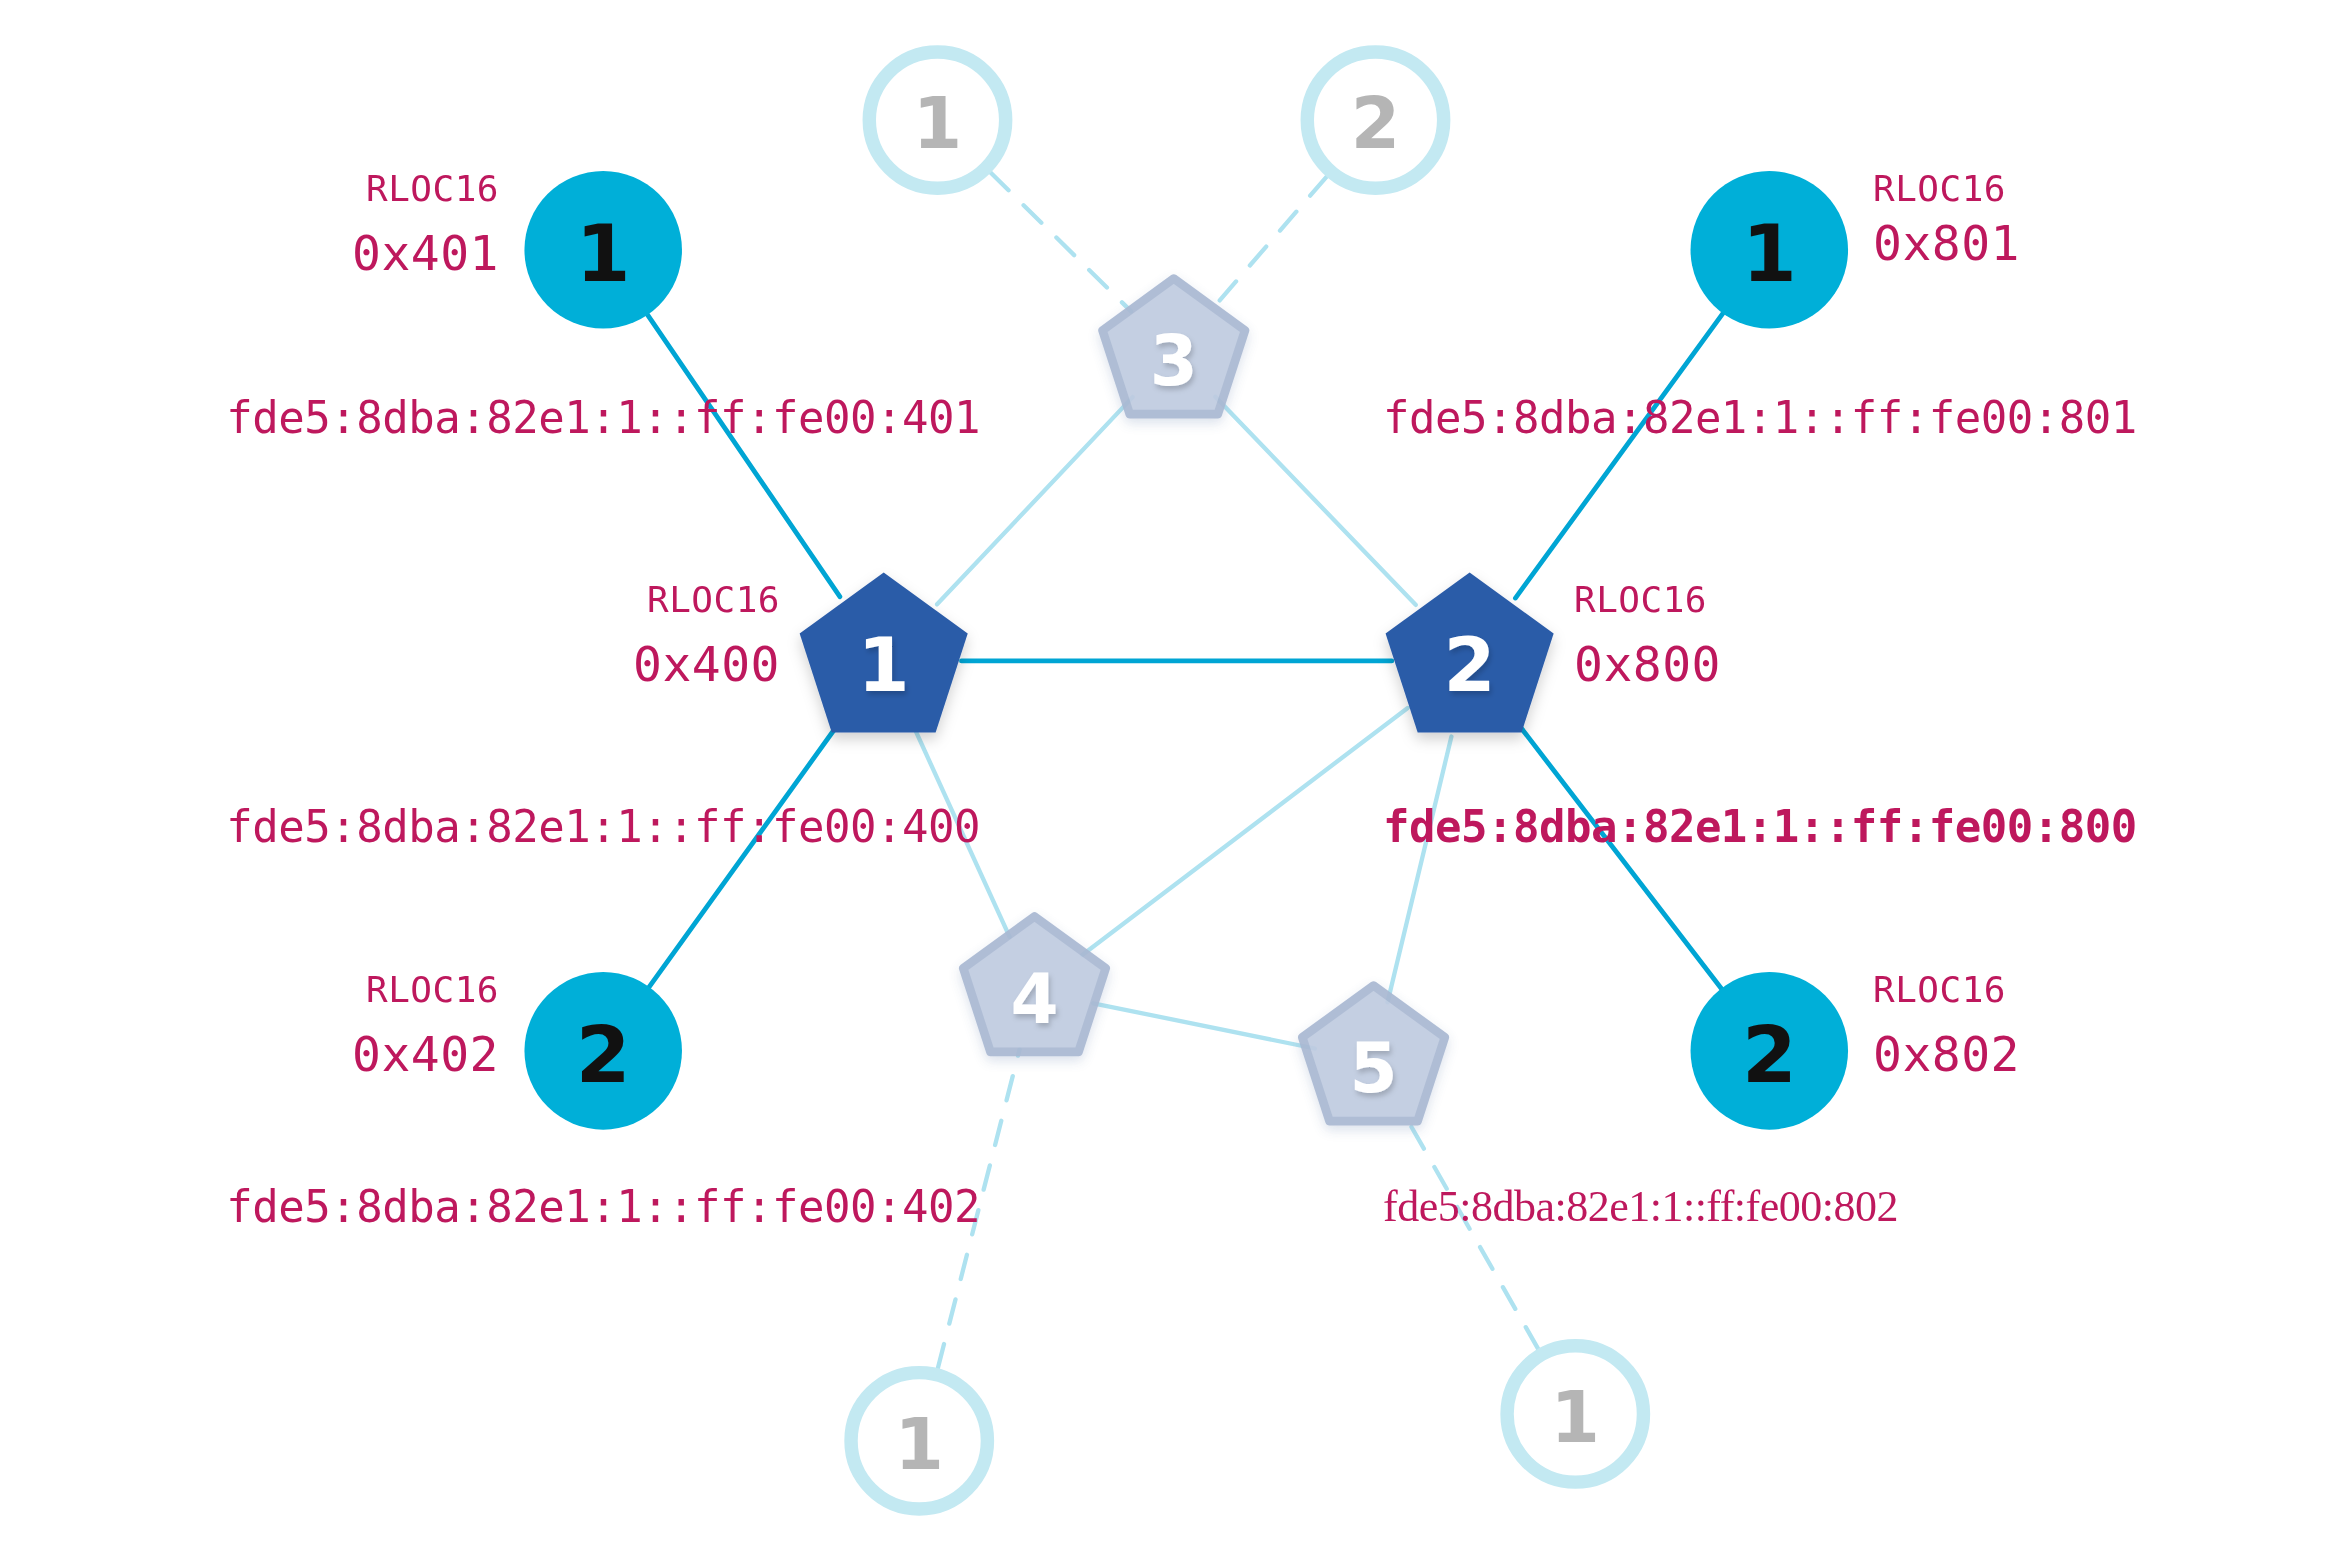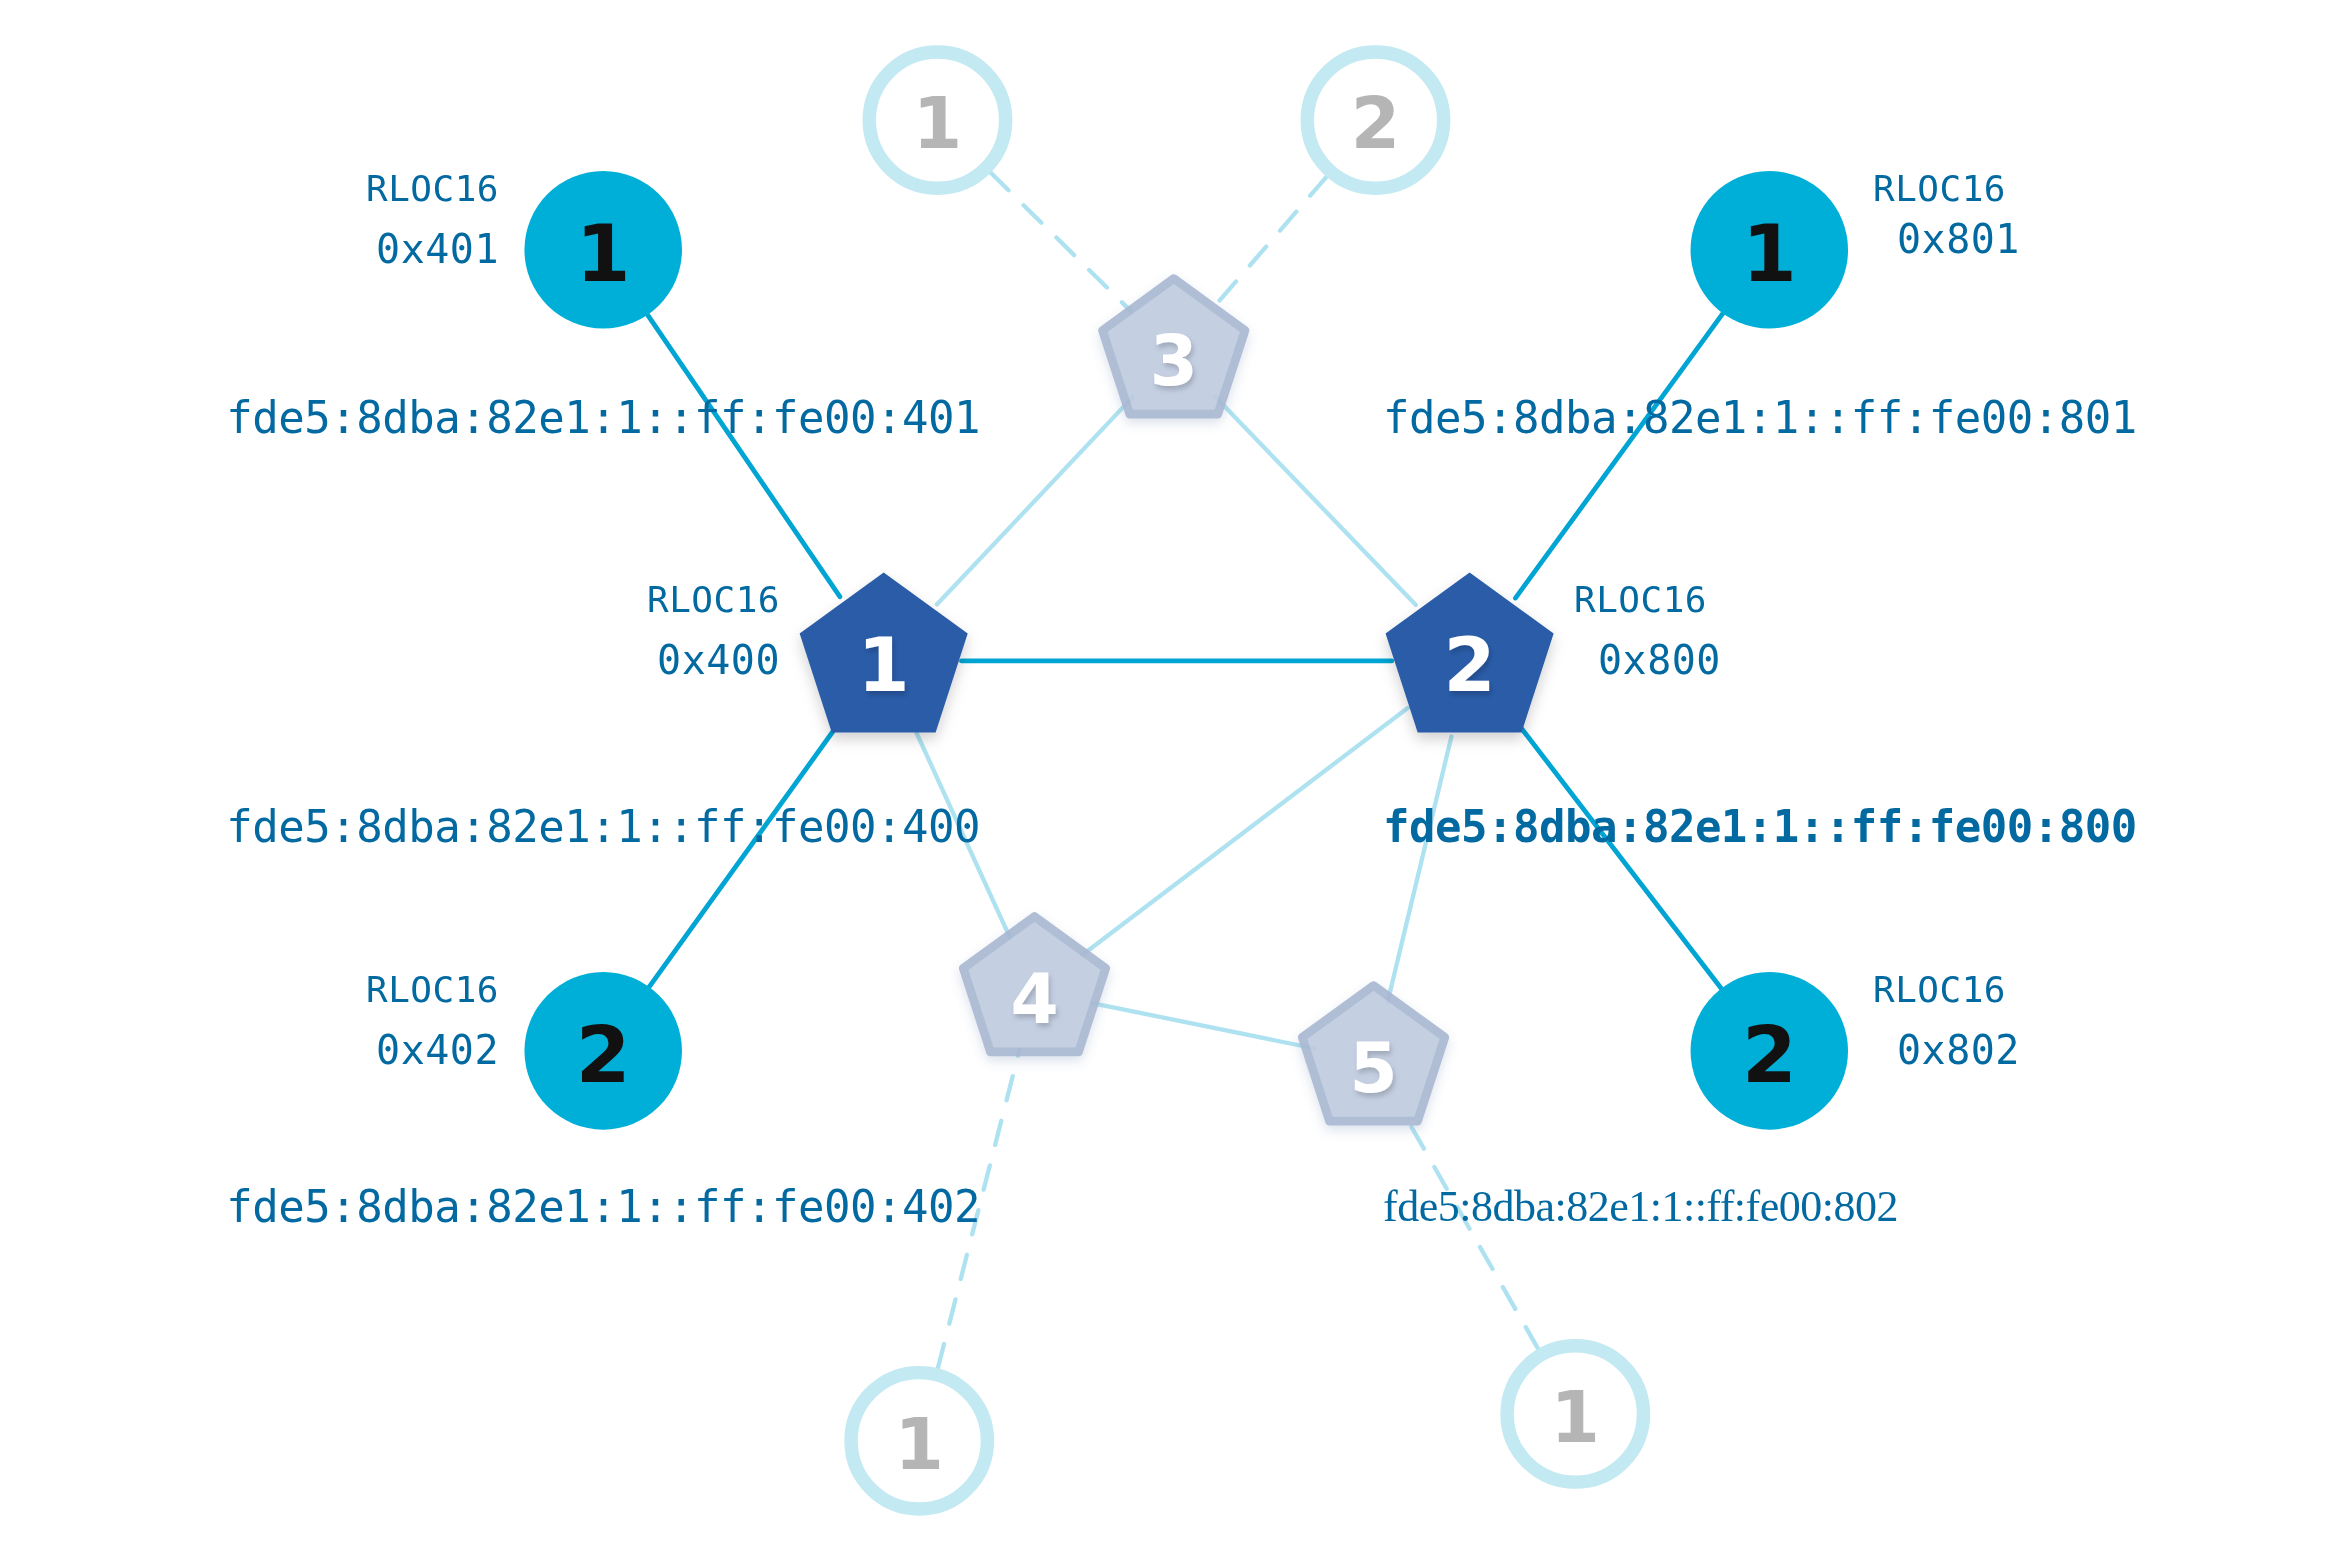--- a/index.html
+++ b/index.html
@@ -24,32 +24,31 @@
     width: 2336px;
     height: 1560px;
   }
   .node-num {
     font-family: "DejaVu Sans", sans-serif;
     font-weight: bold;
   }
   .lbl {
     position: absolute;
     font-family: "DejaVu Sans Mono", monospace;
-    color: #0369a1;
+    color: #be185d;
     white-space: pre;
     line-height: 1.0;
   }
   .lbl-rloc-title {
     font-size: 36px;
     letter-spacing: 0.5px;
   }
   .lbl-rloc-value {
-    font-size: 40px;
+    font-size: 48px;
     letter-spacing: 0.5px;
-    margin-left: 24px;
   }
   .lbl-addr {
     font-size: 44px;
     letter-spacing: -0.5px;
     margin-top: 36px;
   }
   .al-right { text-align: right; }
   .al-left  { text-align: left; }
 </style>
 </head>

